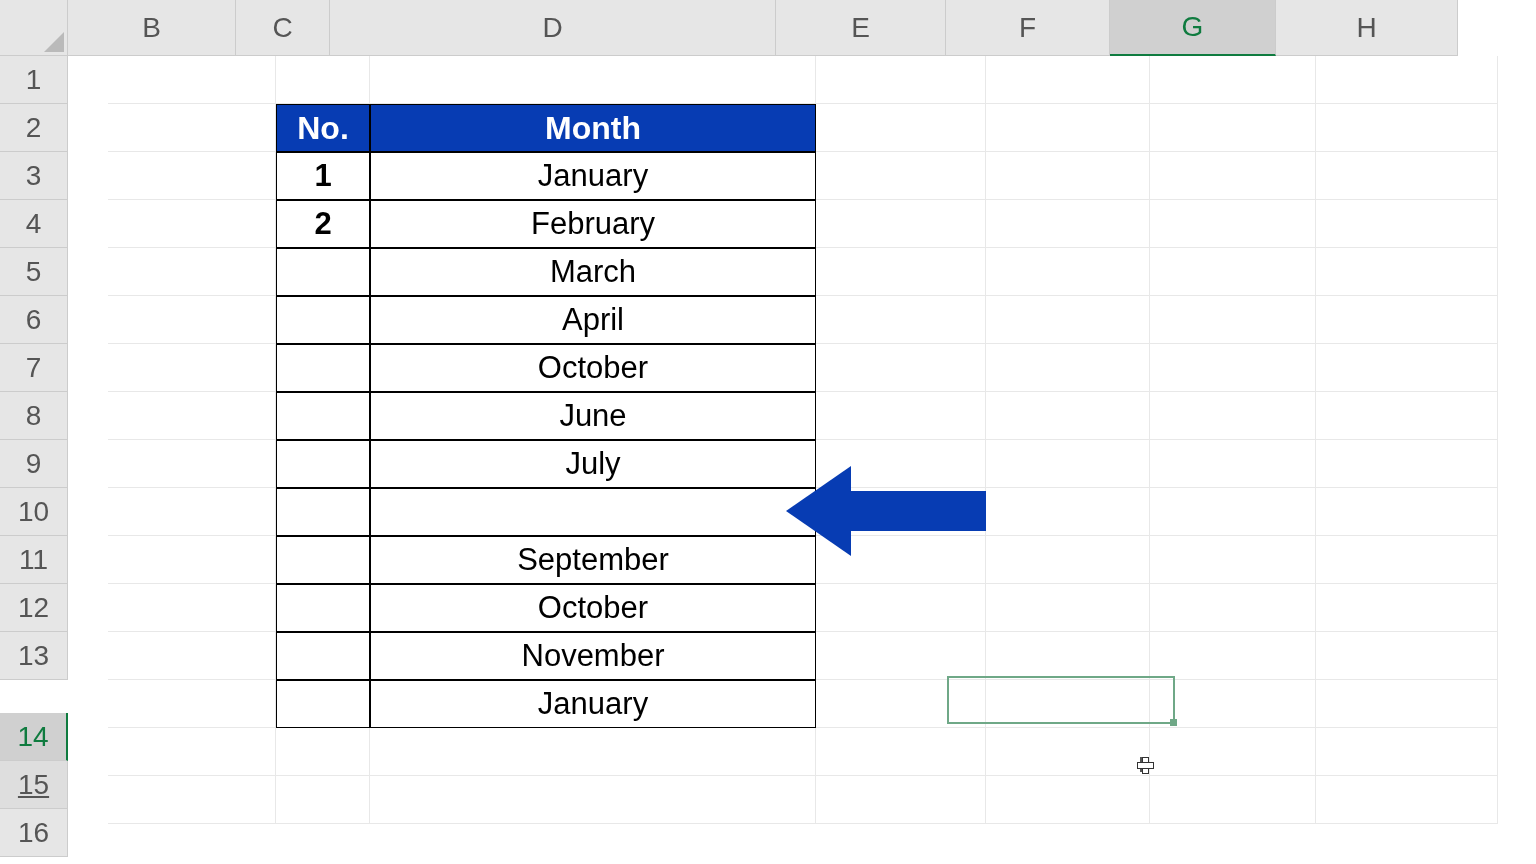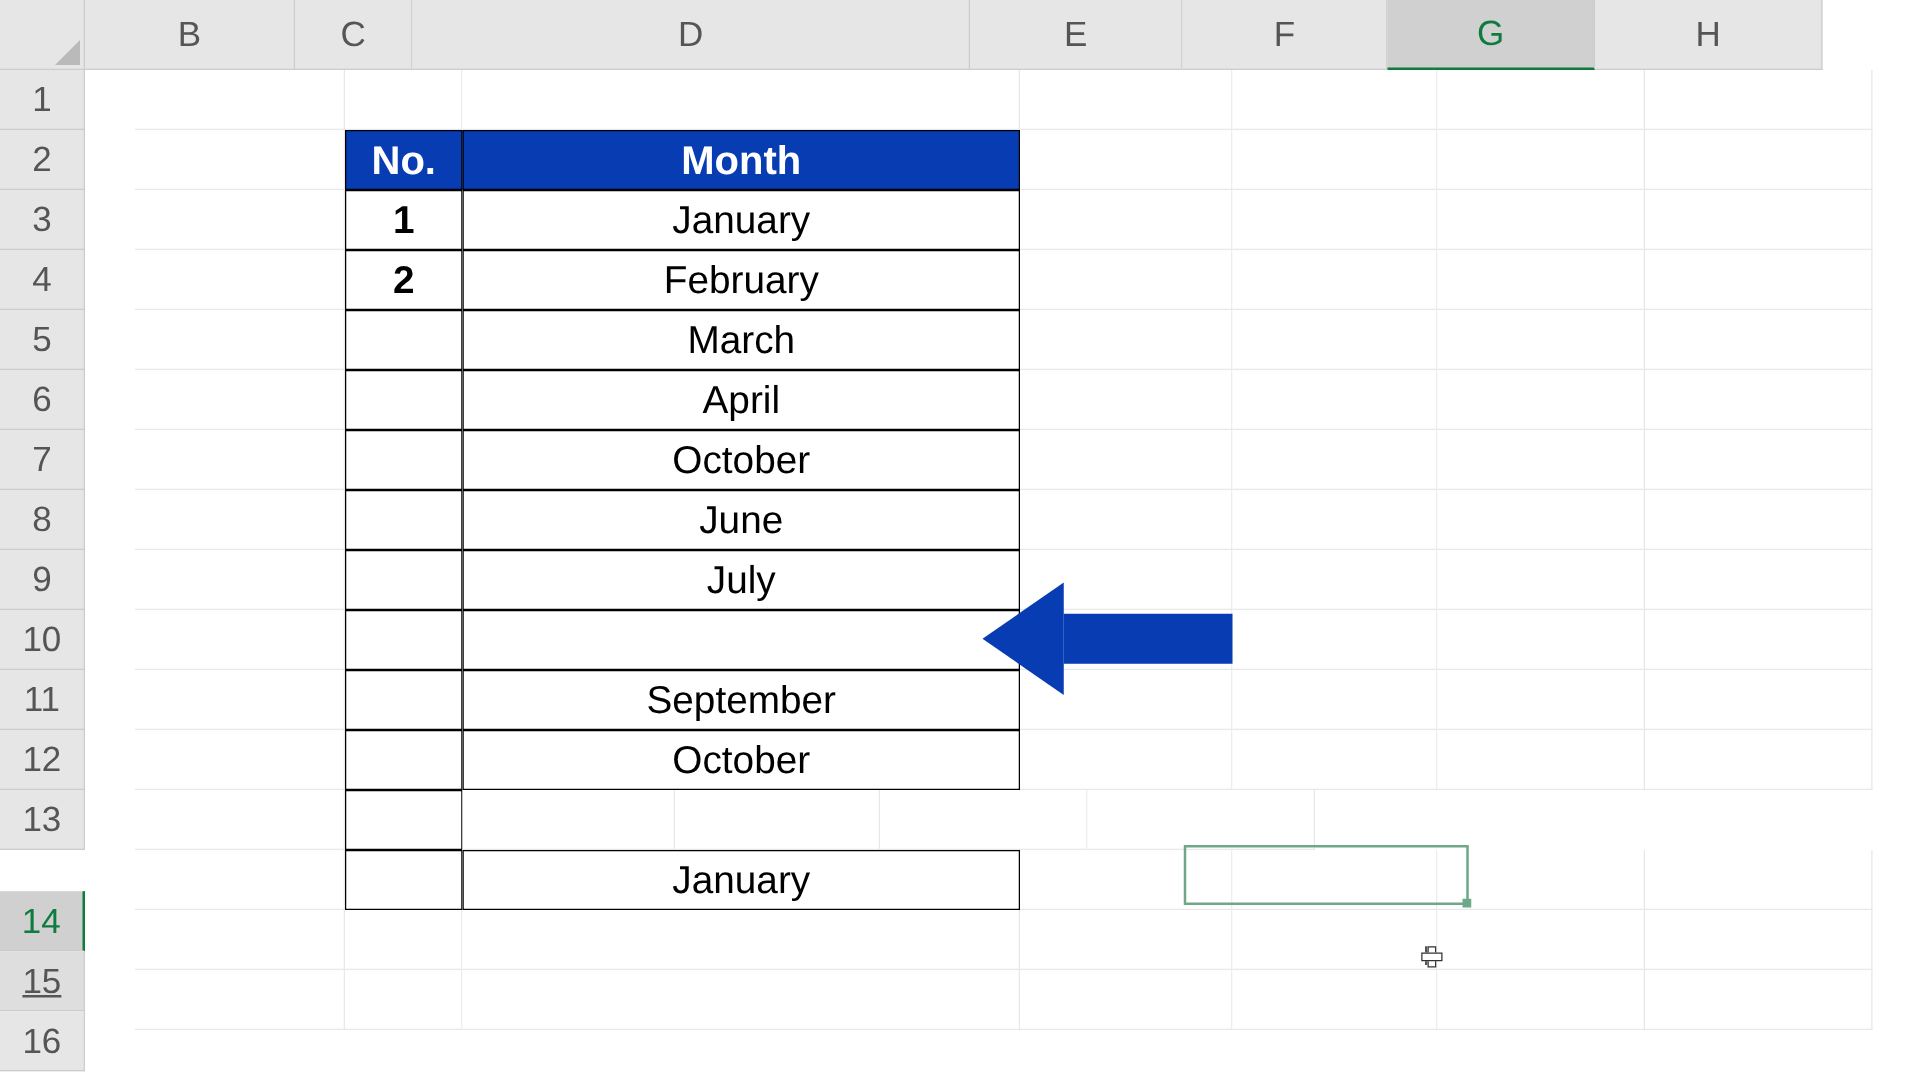--- a/index.html
+++ b/index.html
@@ -350,20 +350,21 @@
       <div class="cell cD rH tbl-cell">October</div>
       <div class="cell cE rH"></div>
       <div class="cell cF rH"></div>
       <div class="cell cG rH"></div>
       <div class="cell cH rH"></div>
     </div>
 
     <div class="row">
       <div class="cell cB rH"></div>
       <div class="cell cC rH tbl-cell"></div>
+      <div class="cell cD rH tbl-cell">November</div>
       <div class="cell cE rH"></div>
       <div class="cell cF rH"></div>
       <div class="cell cG rH"></div>
       <div class="cell cH rH"></div>
     </div>
 
     <div class="row">
       <div class="cell cB rH"></div>
       <div class="cell cC rH tbl-cell"></div>
       <div class="cell cD rH tbl-cell">January</div>

